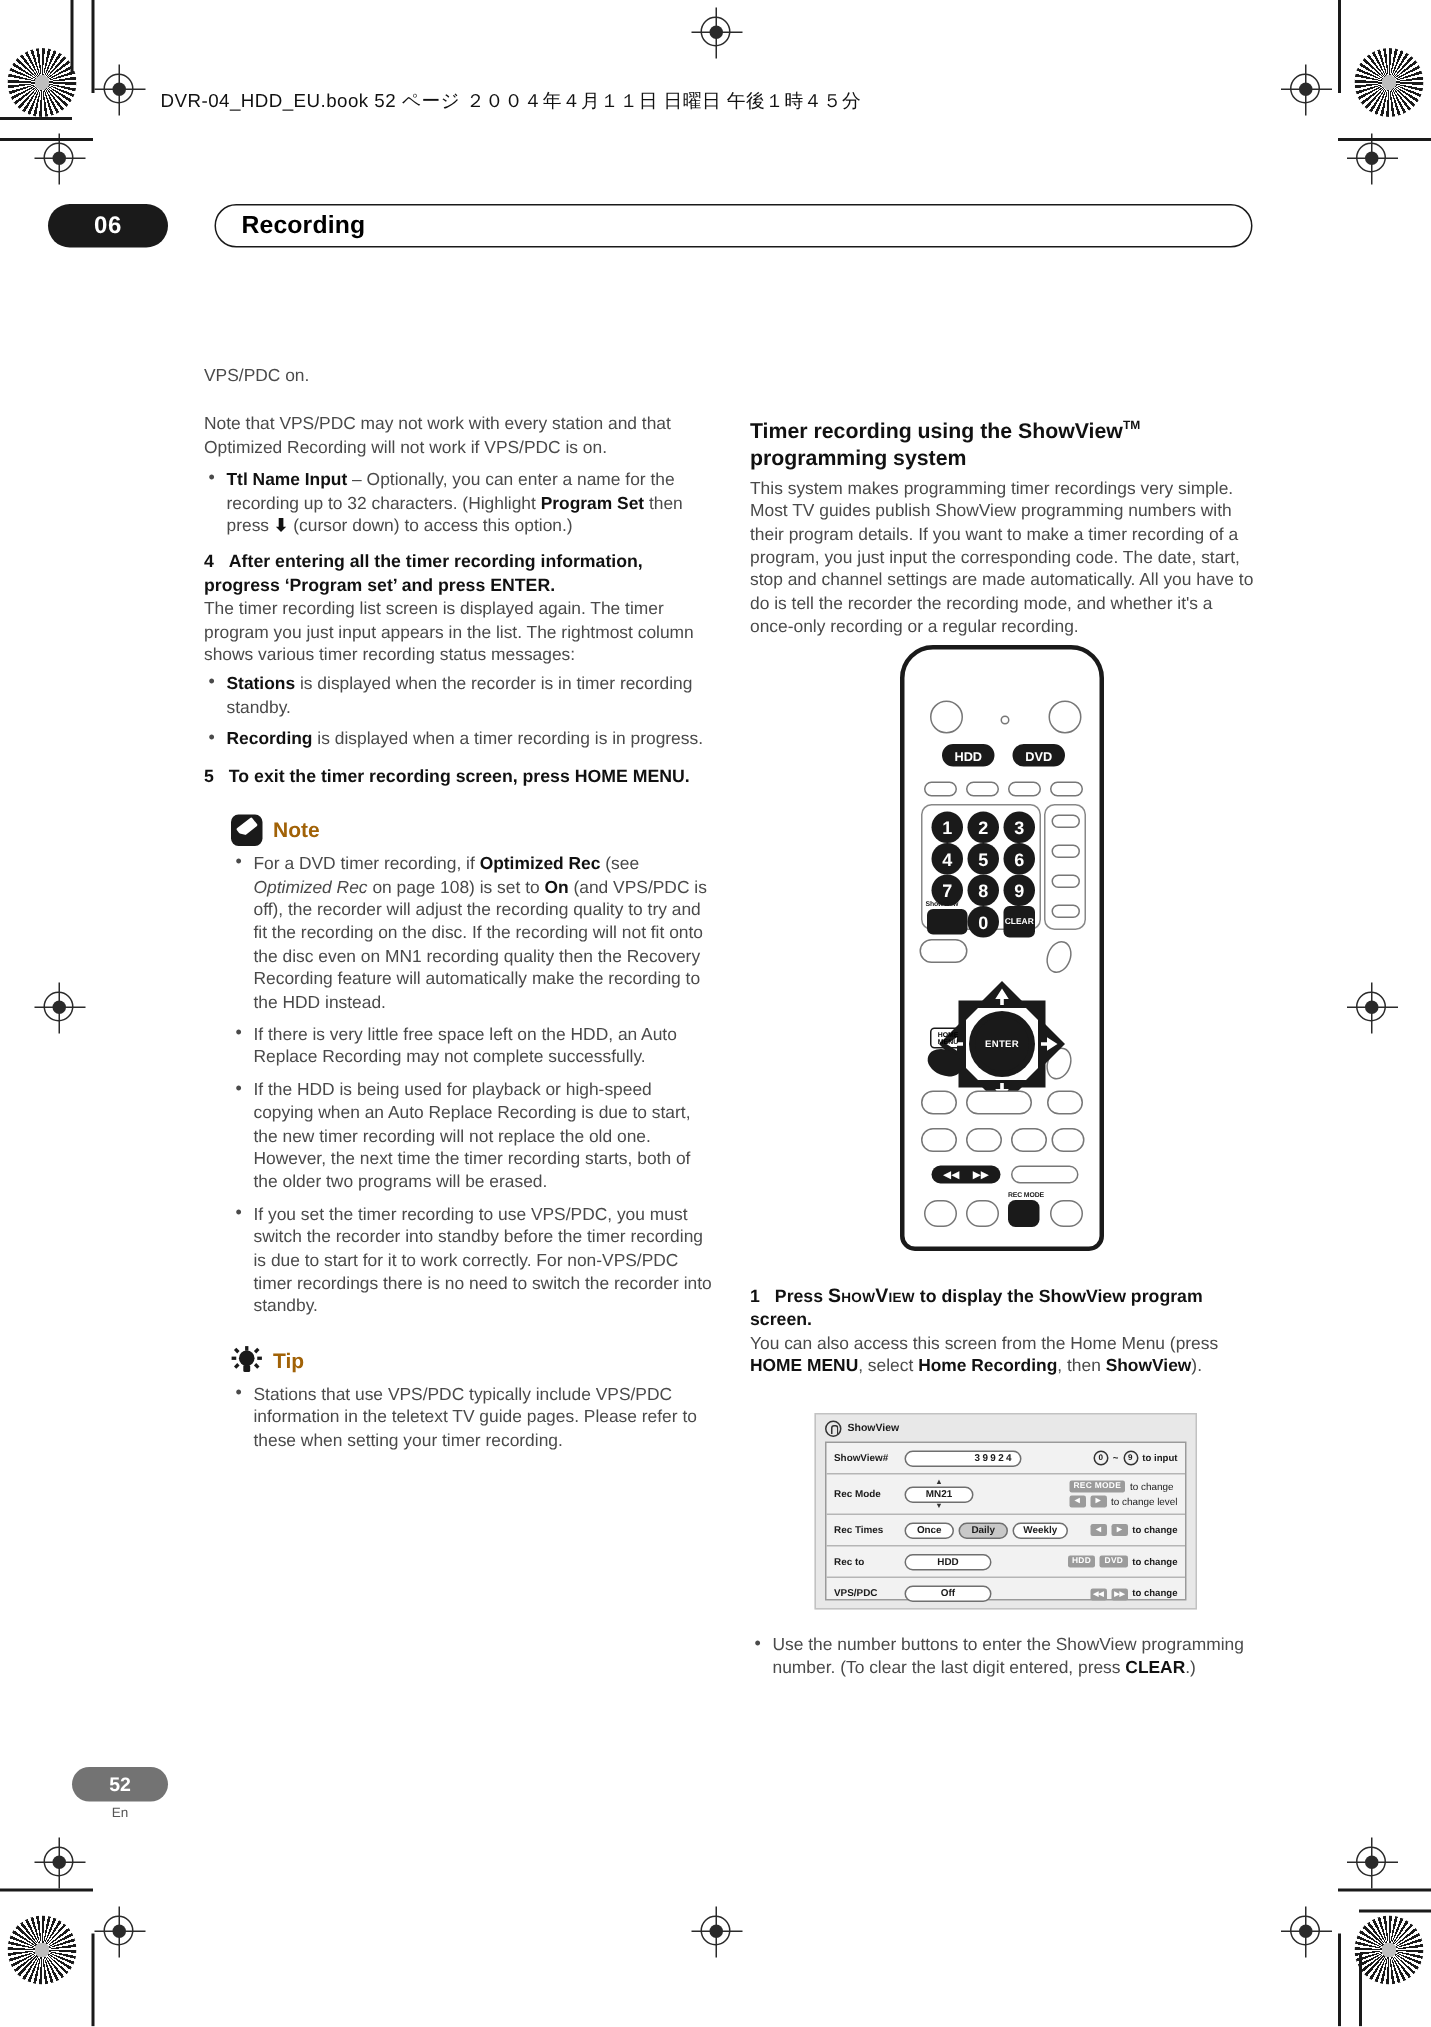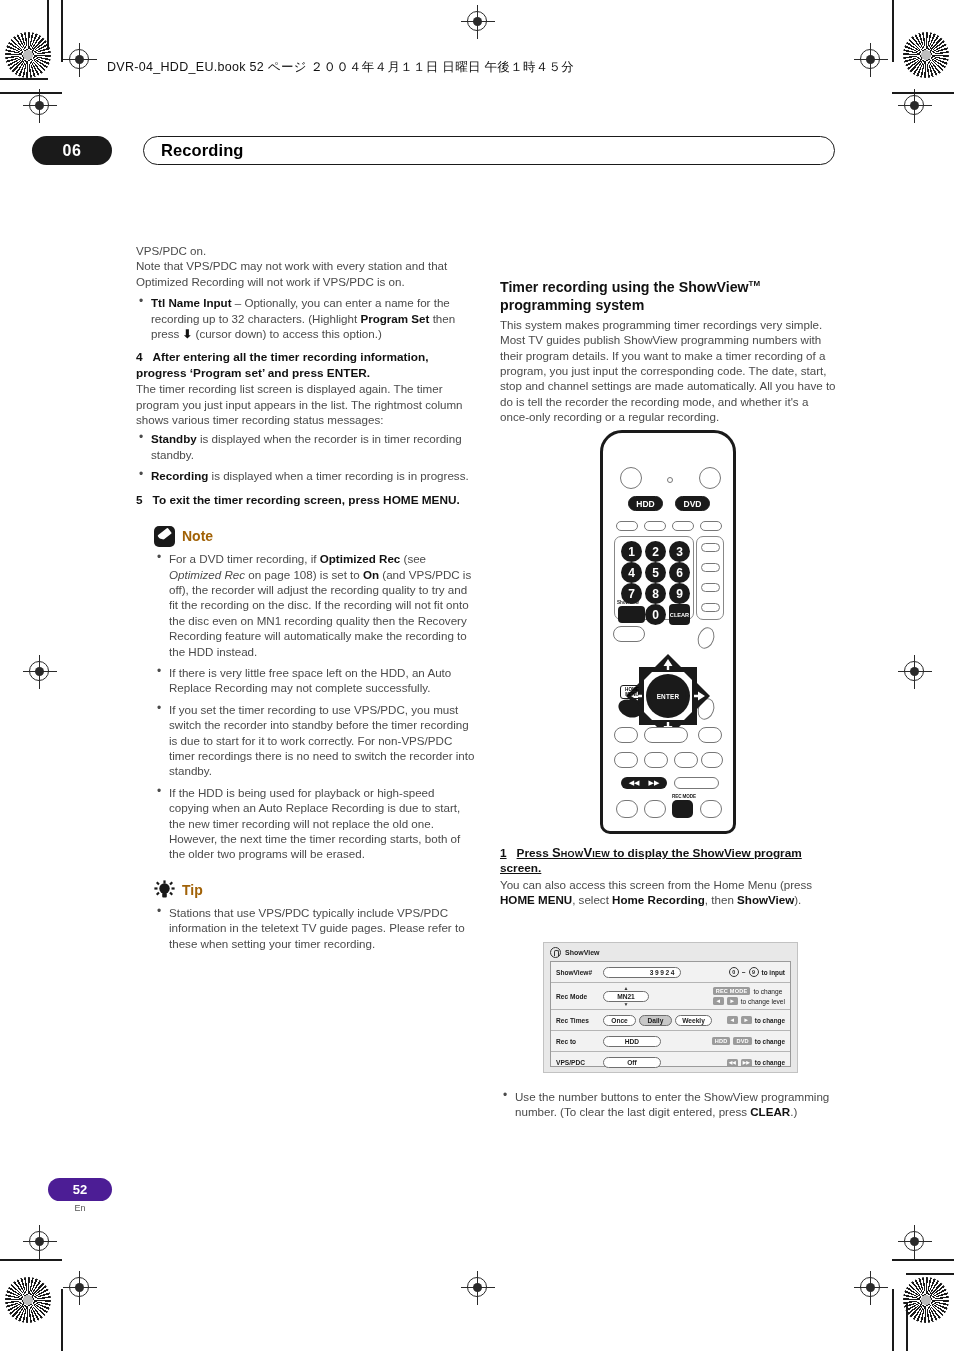--- a/index.html
+++ b/index.html
@@ -107,21 +107,21 @@
     position: absolute;
     width: 340px;
     font-size: 11.6px;
     line-height: 15.4px;
     color: #4a4a4a;
   }
   .col-left  { left: 136px; top: 243px; }
   .col-right { left: 500px; top: 243px; margin-top: 32px; }
 
   p { margin: 0 0 0 0; }
-  .para { margin-bottom: 6px; }
+  .para { margin-bottom: 6px; margin-top: 17px; }
   .tight { margin-bottom: 0; }
 
   b, .b { color: #111; font-weight: bold; text-align: center; }
   i, .i { font-style: italic; }
 
   .h2 {
     font-weight: bold;
     font-size: 14.2px;
     line-height: 18px;
     color: #111;
@@ -418,21 +418,21 @@
     align-items: center;
     line-height: 5px;
   }
   .tri { font-size: 5px; color: #333; }
 
   
   .page-badge {
     position: absolute;
     left: 48px; top: 1178px;
     width: 64px; height: 23px;
-    background: #4c1d95;
+    background: #737373;
     border-radius: 11.5px;
     color: #fff;
     font-weight: bold;
     font-size: 13px;
     display: flex;
     align-items: center;
     justify-content: center;
   }
   .page-lang {
     position: absolute;
@@ -520,38 +520,38 @@
     <ul class="bullets">
       <li><span class="b">Ttl Name Input</span><span> – Optionally, you can enter a name for the recording up to 32 characters. (Highlight </span><span class="b">Program Set</span><span> then press </span><span class="b">⬇</span><span> (cursor down) to access this option.)</span></li>
     </ul>
 
     <div class="step">
       <span class="num">4</span><span>After entering all the timer recording information, progress ‘Program set’ and press ENTER.</span>
     </div>
     <p>The timer recording list screen is displayed again. The timer program you just input appears in the list. The rightmost column shows various timer recording status messages:</p>
 
     <ul class="bullets">
-      <li><span class="b">Standby</span><span> is displayed when the recorder is in timer recording standby.</span></li>
+      <li><span class="b">Stations</span><span> is displayed when the recorder is in timer recording standby.</span></li>
       <li><span class="b">Recording</span><span> is displayed when a timer recording is in progress.</span></li>
     </ul>
 
     <div class="step">
       <span class="num">5</span><span>To exit the timer recording screen, press HOME MENU.</span>
     </div>
 
     <div class="callout">
       <div class="callout-head">
         <span class="icon-note"></span>
         <span class="label">Note</span>
       </div>
       <ul class="bullets" id="note-list">
           <li><span>For a DVD timer recording, if </span><span class="b">Optimized Rec</span><span> (see </span><span class="i">Optimized Rec</span><span> on page 108) is set to </span><span class="b">On</span><span> (and VPS/PDC is off), the recorder will adjust the recording quality to try and fit the recording on the disc. If the recording will not fit onto the disc even on MN1 recording quality then the Recovery Recording feature will automatically make the recording to the HDD instead.</span></li>
           <li><span>If there is very little free space left on the HDD, an Auto Replace Recording may not complete successfully.</span></li>
+          <li><span>If the HDD is being used for playback or high-speed copying when an Auto Replace Recording is due to start, the new timer recording will not replace the old one. However, the next time the timer recording starts, both of the older two programs will be erased.</span></li>
           <li><span>If you set the timer recording to use VPS/PDC, you must switch the recorder into standby before the timer recording is due to start for it to work correctly. For non-VPS/PDC timer recordings there is no need to switch the recorder into standby.</span></li>
-          <li><span>If the HDD is being used for playback or high-speed copying when an Auto Replace Recording is due to start, the new timer recording will not replace the old one. However, the next time the timer recording starts, both of the older two programs will be erased.</span></li>
         </ul>
     </div>
 
     <div class="callout">
       <div class="callout-head">
         <span class="icon-tip">
           <svg width="21" height="21" viewBox="0 0 21 21">
             <g fill="#1a1a1a">
               <circle cx="10.5" cy="8.5" r="5.2"></circle>
               <rect x="8.2" y="13" width="4.6" height="4.6" rx="1"></rect>
@@ -696,21 +696,21 @@
     <div class="rbtn" style="left:74px; top:347px; width:45px; height:12px; border-radius:6px;"></div>
 
     <div class="keylabel" style="left:72px; top:364px;">REC MODE</div>
     <div style="position:absolute; left:72px; top:370px; width:21px; height:18px; background:#1a1a1a; border-radius:5px;"></div>
     <div class="rbtn" style="left:16px; top:370px; width:22px; height:18px;"></div>
     <div class="rbtn" style="left:44px; top:370px; width:22px; height:18px;"></div>
     <div class="rbtn" style="left:100px; top:370px; width:22px; height:18px;"></div>
   </div>
 
   <div class="col" style="left:500px; top:845px;">
-    <div class="step" style="margin-top:0;text-decoration:underline;">
+    <div class="step" style="margin-top:11px;">
       <span class="num">1</span><span>Press </span><span class="smallcaps">ShowView</span><span> to display the ShowView program screen.</span>
     </div>
     <p id="step1-body"><span>You can also access this screen from the Home Menu (press </span><span class="b">HOME MENU</span><span>, select </span><span class="b">Home Recording</span><span>, then </span><span class="b">ShowView</span><span>).</span></p>
   </div>
 
   <div class="osd">
     <div class="osd-title">
       <span class="osd-logo"></span>
       <span>ShowView</span>
     </div>

